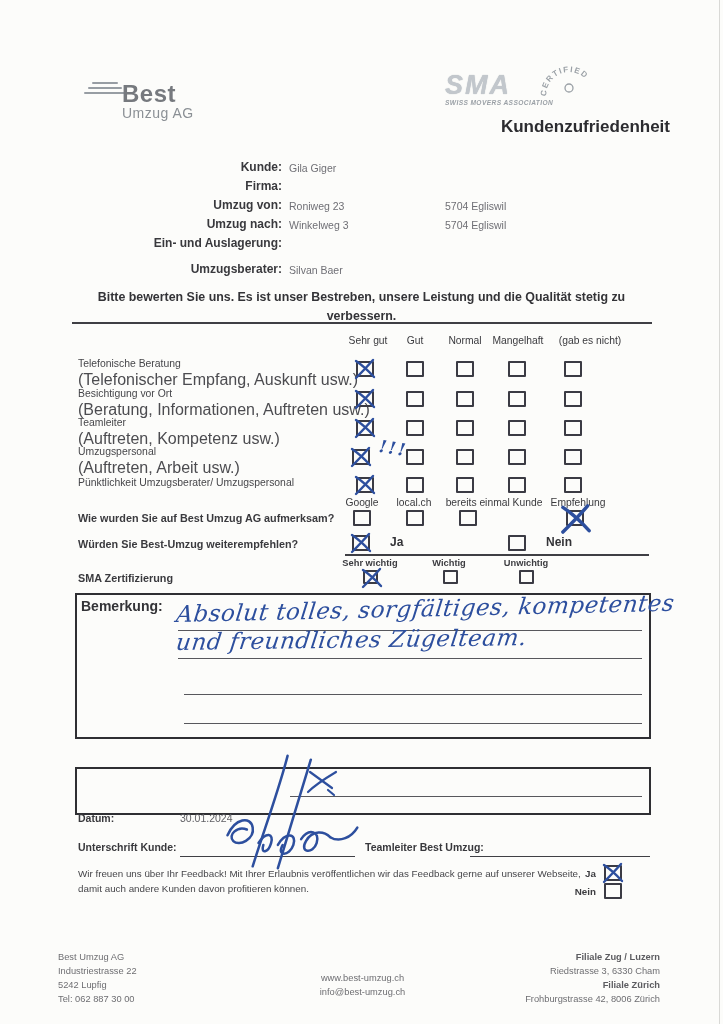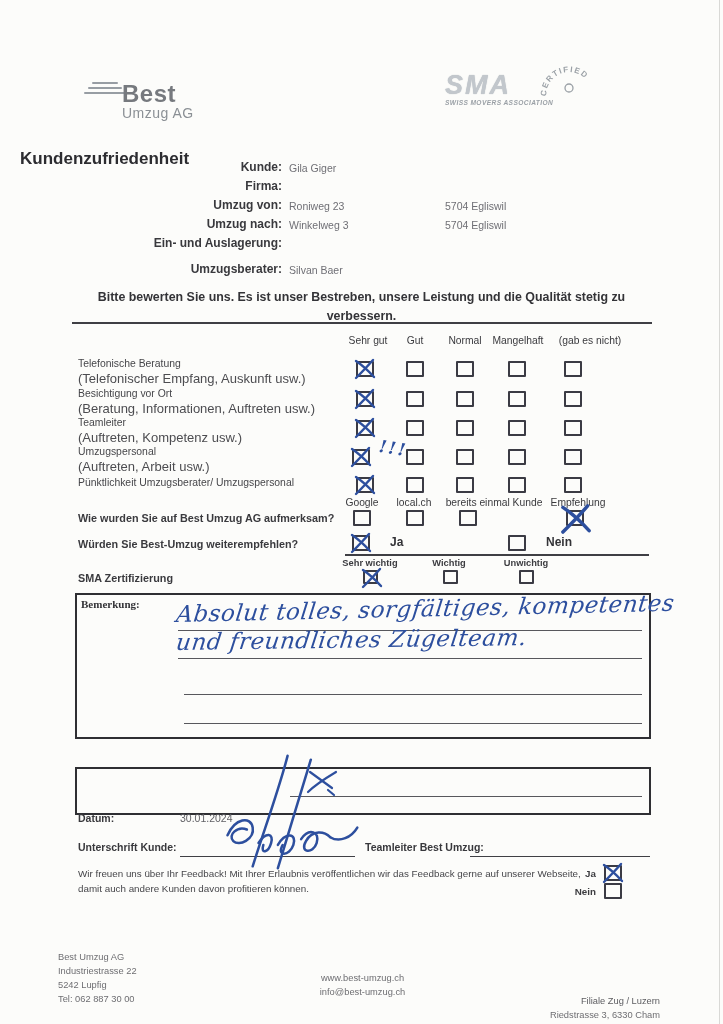--- a/index.html
+++ b/index.html
@@ -12,60 +12,60 @@
   
   .best-word{font-size:24px;font-weight:bold;color:#737必779;letter-spacing:.5px;}
   .best-word{color:#76797e;}
   .best-sub{font-size:14px;color:#8b9095;letter-spacing:.5px;margin-top:-3px;}
   .speedline{position:absolute;height:2px;background:#979da3;border-radius:2px;}
   .sma-acronym{font-size:27px;font-weight:bold;font-style:italic;color:#c2c7cc;letter-spacing:2px;
     text-shadow:0 0 1px #aeb4ba;}
   .sma-sub{font-size:6.6px;font-weight:bold;font-style:italic;color:#9aa0a6;letter-spacing:.4px;margin-top:-2px;}
   .sma-cert{stroke:none;fill:#9aa0a6;font-size:8px;font-weight:bold;letter-spacing:1.5px;}
   
-  .title{font-size:17px;font-weight:bold;color:#2c2c30;text-align:left;margin-top:32px;}
+  .title{font-size:17px;font-weight:bold;color:#2c2c30;text-align:right;}
   .frow{position:absolute;left:0;width:723px;height:18px;}
   .flabel{position:absolute;left:60px;width:222px;text-align:right;font-size:12px;font-weight:bold;color:#39393d;}
   .fvalue{position:absolute;left:289px;font-size:10.5px;color:#6f6f75;top:2px;}
   .fextra{position:absolute;left:445px;font-size:10.5px;color:#6f6f75;top:2px;}
   .intro{font-size:12.4px;font-weight:bold;color:#333337;text-align:center;line-height:19px;}
   .rule{position:absolute;background:#3f3f44;}
   .hline{position:absolute;height:1px;background:#57575c;}
   
   .colhead{position:absolute;transform:translateX(-50%);font-size:10.3px;color:#3a3a3e;white-space:nowrap;}
   .rrow{position:absolute;left:0;width:723px;}
   .rtitle{position:absolute;left:78px;font-size:10.4px;color:#46464a;white-space:nowrap;}
-  .rsub{position:absolute;left:78px;top:13px;font-size:13px;color:#4c4c50;white-space:nowrap;}
+  .rsub{position:absolute;left:78px;top:13px;font-size:16px;color:#4c4c50;white-space:nowrap;}
   .cb{position:absolute;width:14px;height:12px;border:2px solid #3b3b44;border-radius:1px;background:transparent;}
   .cb.sm{width:11px;height:10px;}
   .c1{left:356px;}.c2{left:406px;}.c3{left:456px;}.c4{left:508px;}.c5{left:564px;}
   .q{position:absolute;left:78px;font-size:10.8px;font-weight:600;color:#3a3a3e;white-space:nowrap;}
   .janein{font-size:12px;font-weight:bold;color:#333337;}
   .wichtighead{position:absolute;transform:translateX(-50%);font-size:9.3px;font-weight:600;color:#3c3c40;white-space:nowrap;}
   
   .x{stroke:#2d4f9e;stroke-width:2.4;fill:none;stroke-linecap:round;}
   .xin{position:absolute;left:-5px;top:-5px;width:24px;height:22px;overflow:visible;}
   .xin.xl{left:-11px;top:-9px;width:38px;height:32px;}
   .penstroke path{stroke:#2d4f9e;stroke-width:2.6;fill:none;stroke-linecap:round;}
   .penmark path{stroke:#2d4f9e;stroke-width:2.2;fill:none;stroke-linecap:round;}
   .pen{color:#2d4f9e;font-family:"DejaVu Serif", serif;font-style:italic;}
   .hand1{font-size:23px;letter-spacing:.5px;transform:skewX(-8deg) rotate(-1.3deg);transform-origin:left top;white-space:nowrap;}
   .hand2{font-size:23px;letter-spacing:.5px;transform:skewX(-8deg) rotate(-0.8deg);transform-origin:left top;white-space:nowrap;}
   .exclaim{position:absolute;font-size:17px;font-weight:bold;letter-spacing:2px;transform:rotate(9deg);}
   
   .bigbox{position:absolute;border:2px solid #2f2f33;background:transparent;}
-  .boxlabel{position:absolute;left:4px;top:3px;font-size:11px;font-weight:bold;color:#333337;font-family:Liberation Serif, serif;}
+  .boxlabel{position:absolute;left:4px;top:3px;font-size:14px;font-weight:bold;color:#333337;}
   
   .small600{font-size:10.5px;font-weight:600;color:#38383c;white-space:nowrap;}
   .gval{font-size:10.5px;color:#5f5f64;white-space:nowrap;}
   .consent{font-size:9.8px;color:#46464a;line-height:15px;}
   .consent-opt{position:absolute;font-size:9.8px;font-weight:600;color:#3c3c40;text-align:right;}
   
   .foot{font-size:9.3px;color:#6e6e72;line-height:14px;}
-  .foot .b{font-weight:normal;color:#5c5c60;margin-top:44px;}
+  .foot .b{font-weight:bold;color:#5c5c60;}
   .foot-right{text-align:right;}
   .foot-center{text-align:center;}
   .scan-edge{position:absolute;right:3px;top:0;width:1px;height:1024px;background:#d9d9d6;}
 </style>
 </head>
 <body>
 
 <div class="page">
 
   <svg width="0" height="0" style="position:absolute" aria-hidden="true">

